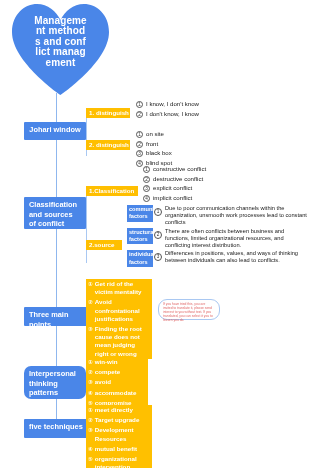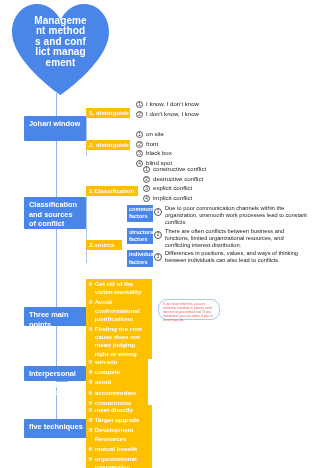--- a/index.html
+++ b/index.html
@@ -87,21 +87,21 @@
       <path d="M52.5 93 C52.5 93 4 60 4 30 C4 12 17 2 29 2 C40 2 48 9 52.5 18 C57 9 65 2 76 2 C88 2 101 12 101 30 C101 60 52.5 93 52.5 93 Z" fill="#4a86e8"></path>
     </svg>
     <div class="heart-text">Management methods and conflict management</div>
   </div>
 
   <div class="vline" style="left:56px;top:93px;height:37px;"></div>
 
   <div class="vline" style="left:56px;top:130px;height:298px;"></div>
 
   <div class="hline" style="left:56px;top:130px;width:12px;"></div>
-  <div class="mnode" style="left:24px;top:116px;width:62px;height:25px;">
+  <div class="mnode" style="left:24px;top:122px;width:62px;height:18px;text-align:center;">
     <span>Johari window</span>
   </div>
   <div class="vline thin" style="left:86px;top:112px;height:44px;"></div>
 
   <div class="ychip" style="left:86px;top:108px;width:44px;">
     <span>1. distinguish</span>
   </div>
   <div class="blist" style="left:136px;top:100px;width:70px;">
     <div class="row">
       <div class="num">1</div>
@@ -202,21 +202,21 @@
       <div class="num">③</div>
       <div class="txt">Finding the root cause does not mean judging right or wrong</div>
     </div>
   </div>
 
   <div class="bubble" style="left:158px;top:299px;width:62px;height:21px;">
     <span>If you have tried this, you are invited to translate it, please send interest to you without text. If you translated, you can select it you to lessen you do.</span>
   </div>
 
   <div class="hline" style="left:56px;top:381px;width:12px;"></div>
-  <div class="mnode" style="left:24px;top:366px;width:62px;height:15px;">
+  <div class="mnode" style="left:24px;top:366px;width:62px;height:33px;border-radius:7px;">
     <span>Interpersonal thinking patterns</span>
   </div>
   <div class="ybox" style="left:86px;top:357px;width:62px;">
     <div class="row">
       <div class="num">①</div>
       <div class="txt">win-win</div>
     </div>
     <div class="row">
       <div class="num">②</div>
       <div class="txt">compete</div>

